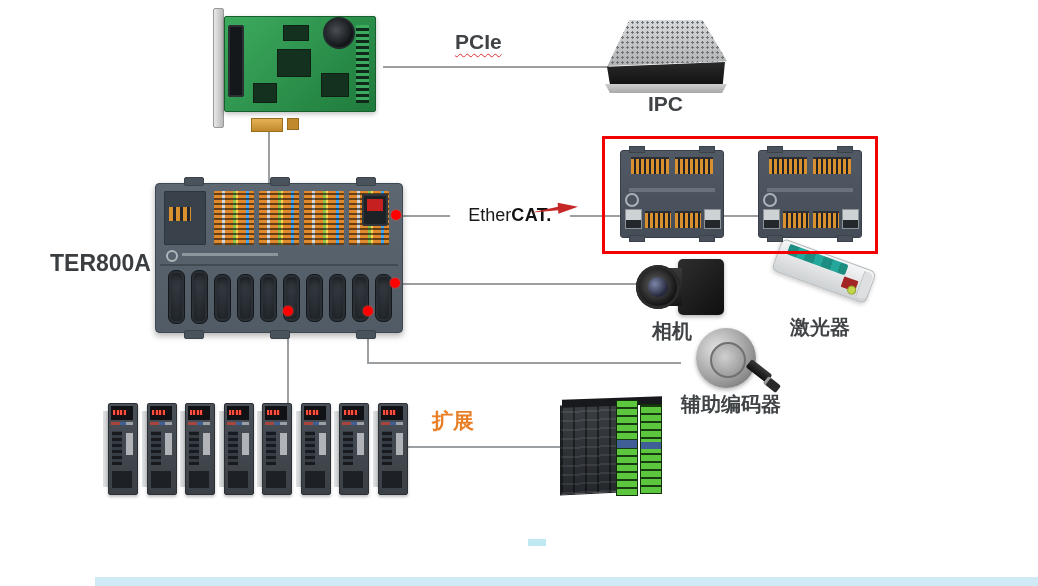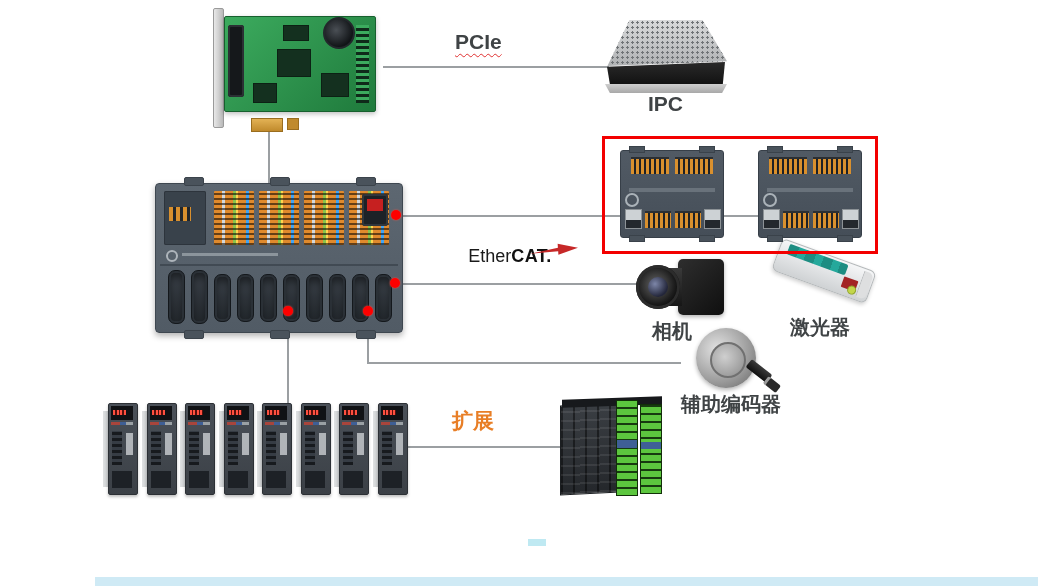--- a/index.html
+++ b/index.html
@@ -1,18 +1,18 @@
 <!DOCTYPE html>
 <html><head>
 <meta charset="utf-8">
 <style>
   html,body{margin:0;padding:0;background:#fff;}
   #canvas{position:relative;width:1038px;height:586px;background:#ffffff;overflow:hidden;
           font-family:"Liberation Sans","DejaVu Sans",sans-serif;}
-  .abs{position:absolute;margin-top:41px;}
+  .abs{position:absolute;}
   .line{position:absolute;background:#9b9fa2;}
   .lbl{position:absolute;font-weight:700;color:#3f4345;white-space:nowrap;}
   .orange{color:#e87e26;}
   .reddot{position:absolute;width:10px;height:10px;border-radius:50%;background:#fe0000;box-shadow:0 0 2px #ff5040;z-index:30;}
 
   
   .pcie-card{position:absolute;left:213px;top:6px;width:170px;height:126px;}
   .bracket{position:absolute;left:0;top:2px;width:9px;height:118px;background:linear-gradient(90deg,#e8e8e8,#b9b9b9);border:1px solid #9a9a9a;border-radius:2px;}
   .board{position:absolute;left:11px;top:10px;width:150px;height:94px;background:linear-gradient(135deg,#3cab5e,#1f7a3c);border:1px solid #17602e;border-radius:2px;box-shadow:0 2px 5px rgba(0,0,0,.25);}
   .dbconn{position:absolute;left:3px;top:8px;width:16px;height:72px;background:#15181b;border-radius:3px;box-shadow:inset 0 0 0 2px #2b3034;}
@@ -175,20 +175,21 @@
         <div class="dsub"></div>
         <div class="dsub"></div>
         <div class="dsub"></div>
         <div class="dsub"></div>
         <div class="dsub"></div>
         <div class="dsub"></div>
         <div class="dsub"></div>
         <div class="dsub"></div>
       </div>
   </div>
+  <div class="lbl" style="left:50px;top:250px;font-size:23px;font-weight:600;color:#3a3e40;">TER800A</div>
 
   <div class="reddot" style="left:391px;top:210px;"></div>
   <div class="reddot" style="left:390px;top:278px;"></div>
   <div class="reddot" style="left:283px;top:306px;"></div>
   <div class="reddot" style="left:363px;top:306px;"></div>
 
   <div class="abs" style="left:450px;top:201px;width:120px;height:28px;background:#fff;z-index:4;display:flex;align-items:center;justify-content:center;">
     <span style="font-size:18px;color:#1a1a1a;">Ether</span>
       <span style="font-size:18px;font-weight:800;color:#111;letter-spacing:.5px;">CAT.</span>
     <svg style="position:absolute;right:-14px;top:-1px;" width="54" height="16" viewBox="0 0 54 16">
@@ -336,21 +337,21 @@
       <div class="ddisp">
           <div class="dred"></div>
         </div>
       <div class="dband"></div>
       <div class="dterm"></div>
       <div class="dlab"></div>
       <div class="dfoot"></div>
     </div>
     </div>
 
-  <div class="lbl orange" style="left:452px;top:407px;font-size:21px;">扩展</div>
+  <div class="lbl orange" style="left:432px;top:407px;font-size:21px;">扩展</div>
 
   <div class="steppers">
     <div class="st-back"></div>
     <div class="st-cap"></div>
     <div class="st-green" style="left:56px;"></div>
     <div class="st-green" style="left:80px;top:6px;height:88px;"></div>
   </div>
 
   <div class="bluestrip" style="left:528px;top:539px;width:18px;height:7px;background:#bfe9f2;"></div>
   <div class="bluestrip" style="left:95px;top:577px;width:943px;height:9px;"></div>

